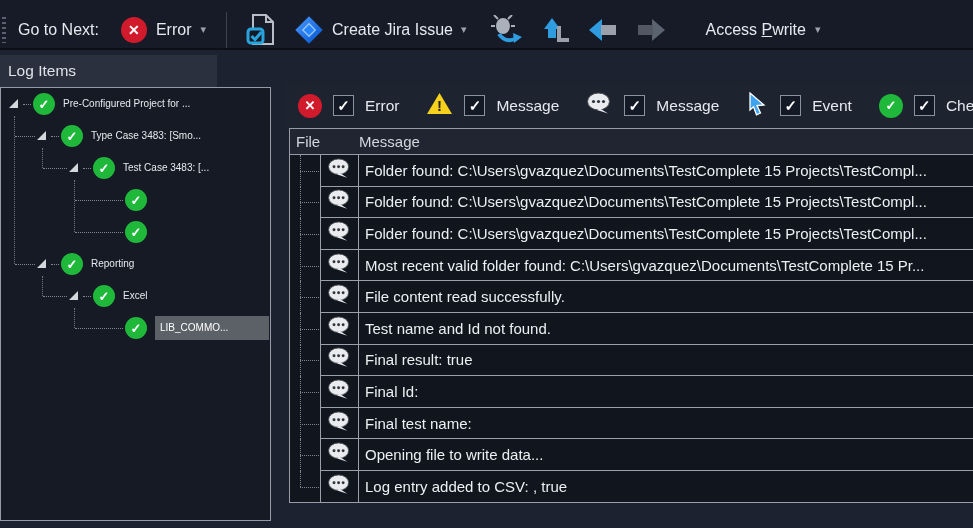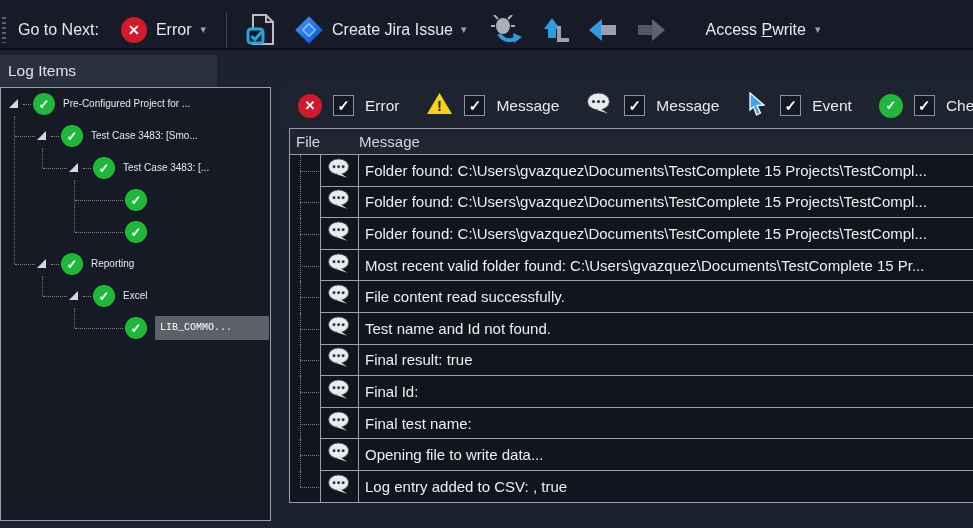--- a/index.html
+++ b/index.html
@@ -47,21 +47,21 @@
   .d2 { padding-left:42px; } .d2 .stub { width:24px; }
   .d3 { padding-left:74px; } .d3 .stub { width:48px; }
   .exp { flex:none; width:16px; height:16px; position:relative; }
   .exp::after { content:""; position:absolute; left:2px; top:3px;
     border-bottom:9px solid #d4d7dc; border-left:9px solid transparent; }
   .midstub { flex:none; width:8px; height:1px; border-top:1px dotted #7d8591; }
   .gcheck { flex:none; width:22px; height:22px; border-radius:50%; background:#1fb83a;
     display:flex; align-items:center; justify-content:center;
     color:#fff; font-size:13px; font-weight:bold; margin-right:8px; margin-left:2px; }
   .tree-label { font-size:10px; white-space:nowrap; overflow:hidden; line-height:24px; }
-  .trow.sel .tree-label { flex:1; background:#5c6168; color:#fff; padding:0 5px; margin-right:1px;font-family:Liberation Mono, monospace; }
+  .trow.sel .tree-label { flex:1; background:#5c6168; color:#fff; padding:0 5px; margin-right:1px; }
   .vline { position:absolute; width:1px; border-left:1px dotted #6f7682; }
   
   .right-header {
     position:absolute; top:55px; left:285px; right:0; height:28px;
     background:#3e4452; display:flex; align-items:center; padding-left:10px;
     font-size:15.5px; color:#eaecef;
   }
   .filterbar {
     position:absolute; top:83px; left:285px; right:0; height:45px;
     background:#1e2330; display:flex; align-items:center; padding-left:13px;
@@ -200,21 +200,21 @@
       <span class="exp"></span>
         <span class="midstub"></span>
       <span class="gcheck">✓</span>
       <span class="tree-label">Pre-Configured Project for ...</span>
     </div>
     <div class="trow d1">
       <span class="stub"></span>
         <span class="exp"></span>
         <span class="midstub"></span>
       <span class="gcheck">✓</span>
-      <span class="tree-label">Test Case 3483: [Smo...</span>
+      <span class="tree-label">Type Case 3483: [Smo...</span>
     </div>
     <div class="trow d2">
       <span class="stub"></span>
         <span class="exp"></span>
         <span class="midstub"></span>
       <span class="gcheck">✓</span>
       <span class="tree-label">Test Case 3483: [...</span>
     </div>
     <div class="trow d3">
       <span class="stub"></span>

